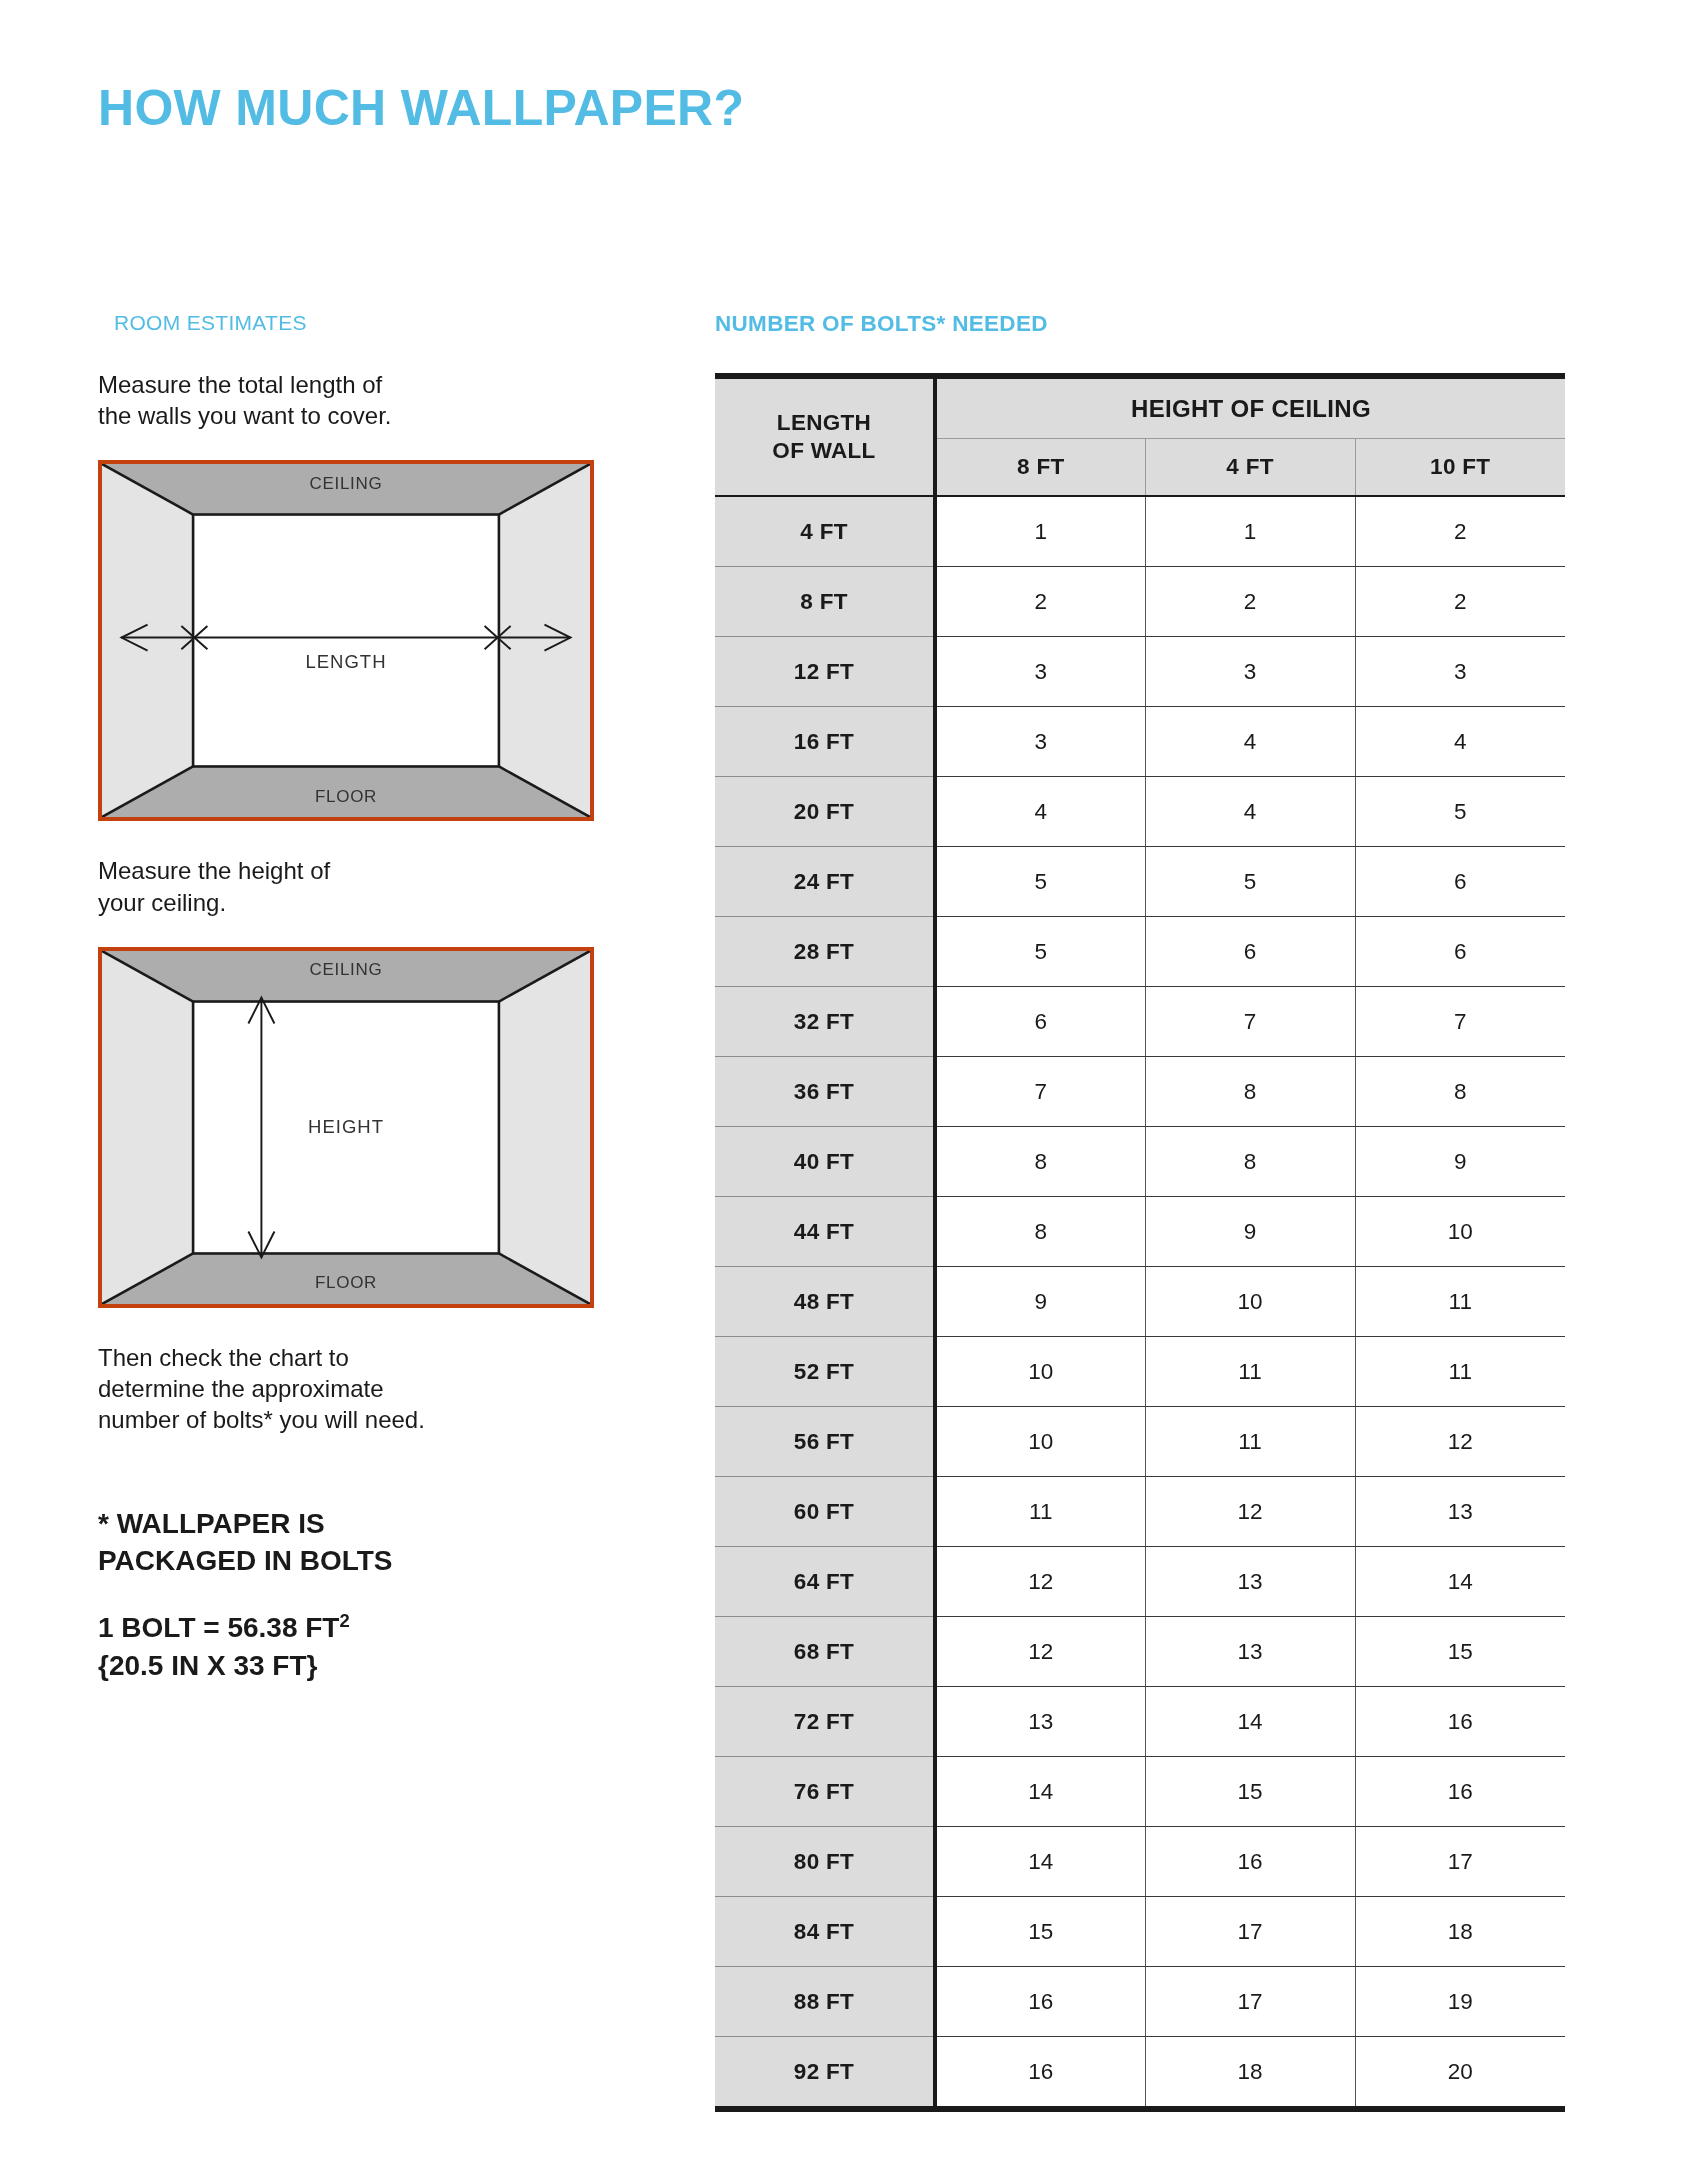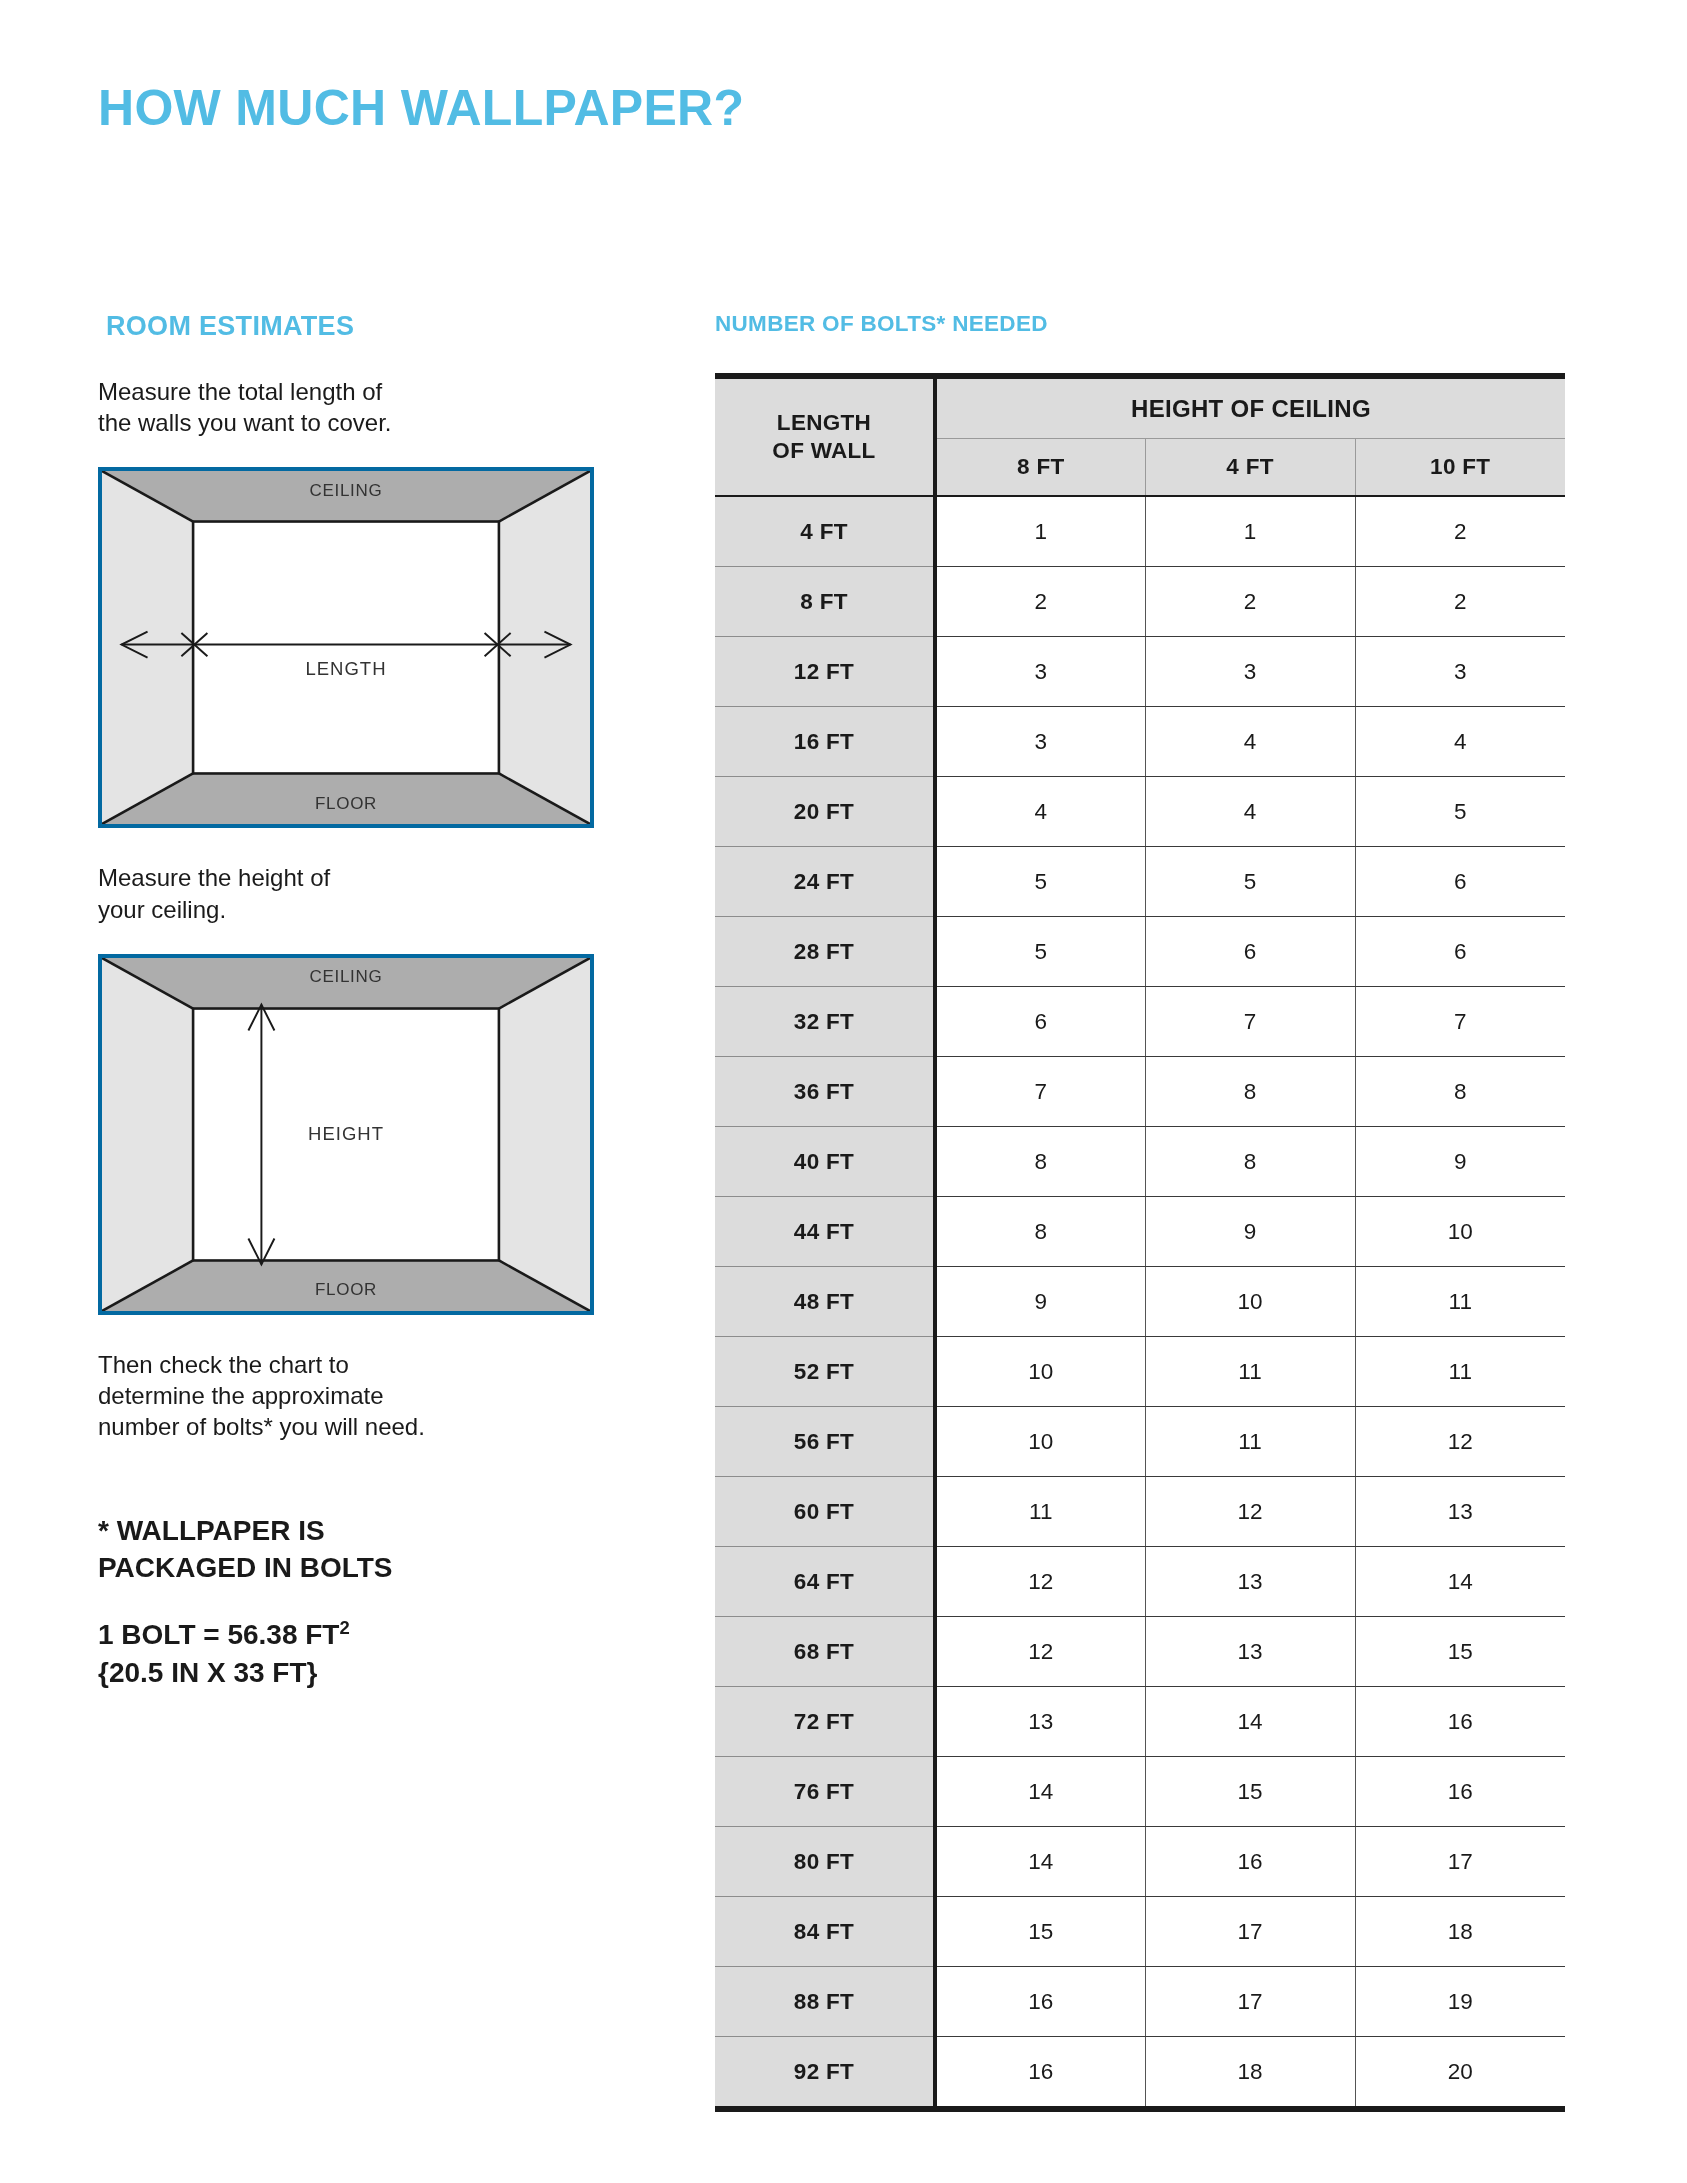--- a/index.html
+++ b/index.html
@@ -33,40 +33,40 @@
     letter-spacing: 0.3px;
   }
   
   .left-col {
     position: absolute;
     left: 98px;
     top: 311px;
     width: 595px;
   }
   .section-head {
-    font-size: 27px;
-    font-weight: bold;
+    font-size: 21px;
+    font-weight: normal;
     color: #52bce4;
     letter-spacing: 0.3px;
-    margin: 0 0 0 8px;
+    margin: 0 0 0 16px;
   }
   .para {
     font-size: 24px;
     line-height: 1.30;
     color: #1a1a1a;
     margin-top: 34px;
     white-space: pre-line;
   }
   
   .diagram {
     position: relative;
     width: 496px;
     height: 361px;
     margin-top: 29px;
-    border: 4px solid #0369a1;
+    border: 4px solid #c2410c;
     box-sizing: border-box;
     background: #ffffff;
   }
   .diagram .perspective {
     position: absolute;
     inset: 0;
   }
   .diagram svg {
     display: block;
     width: 100%;

